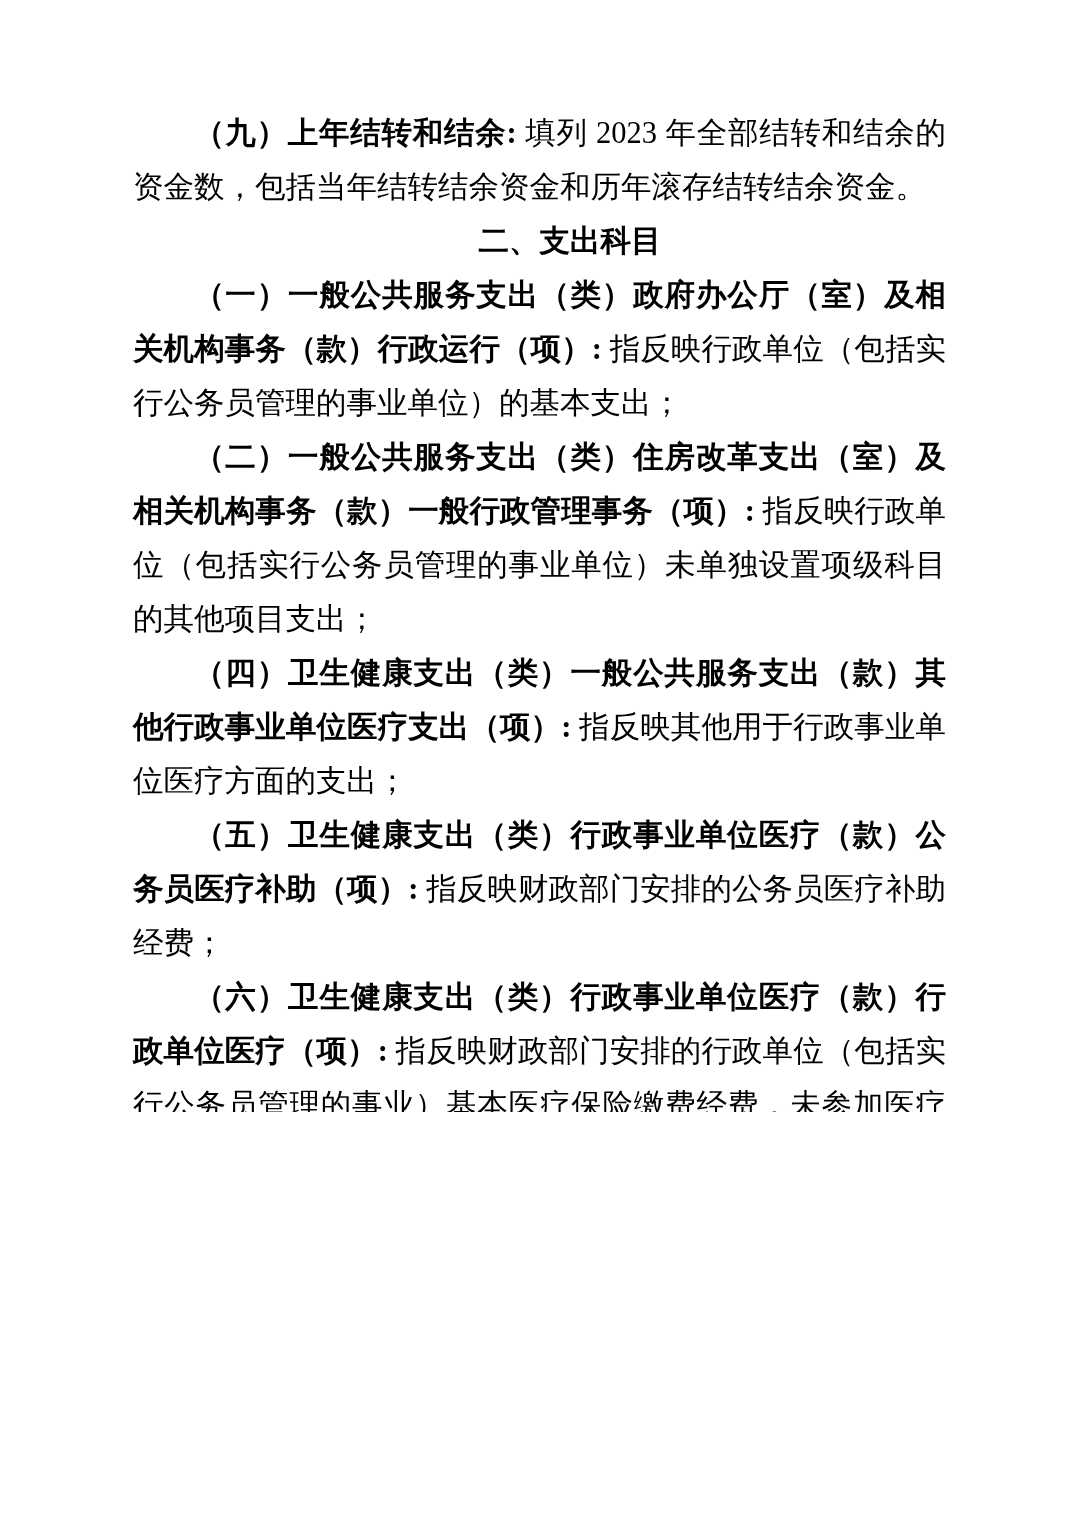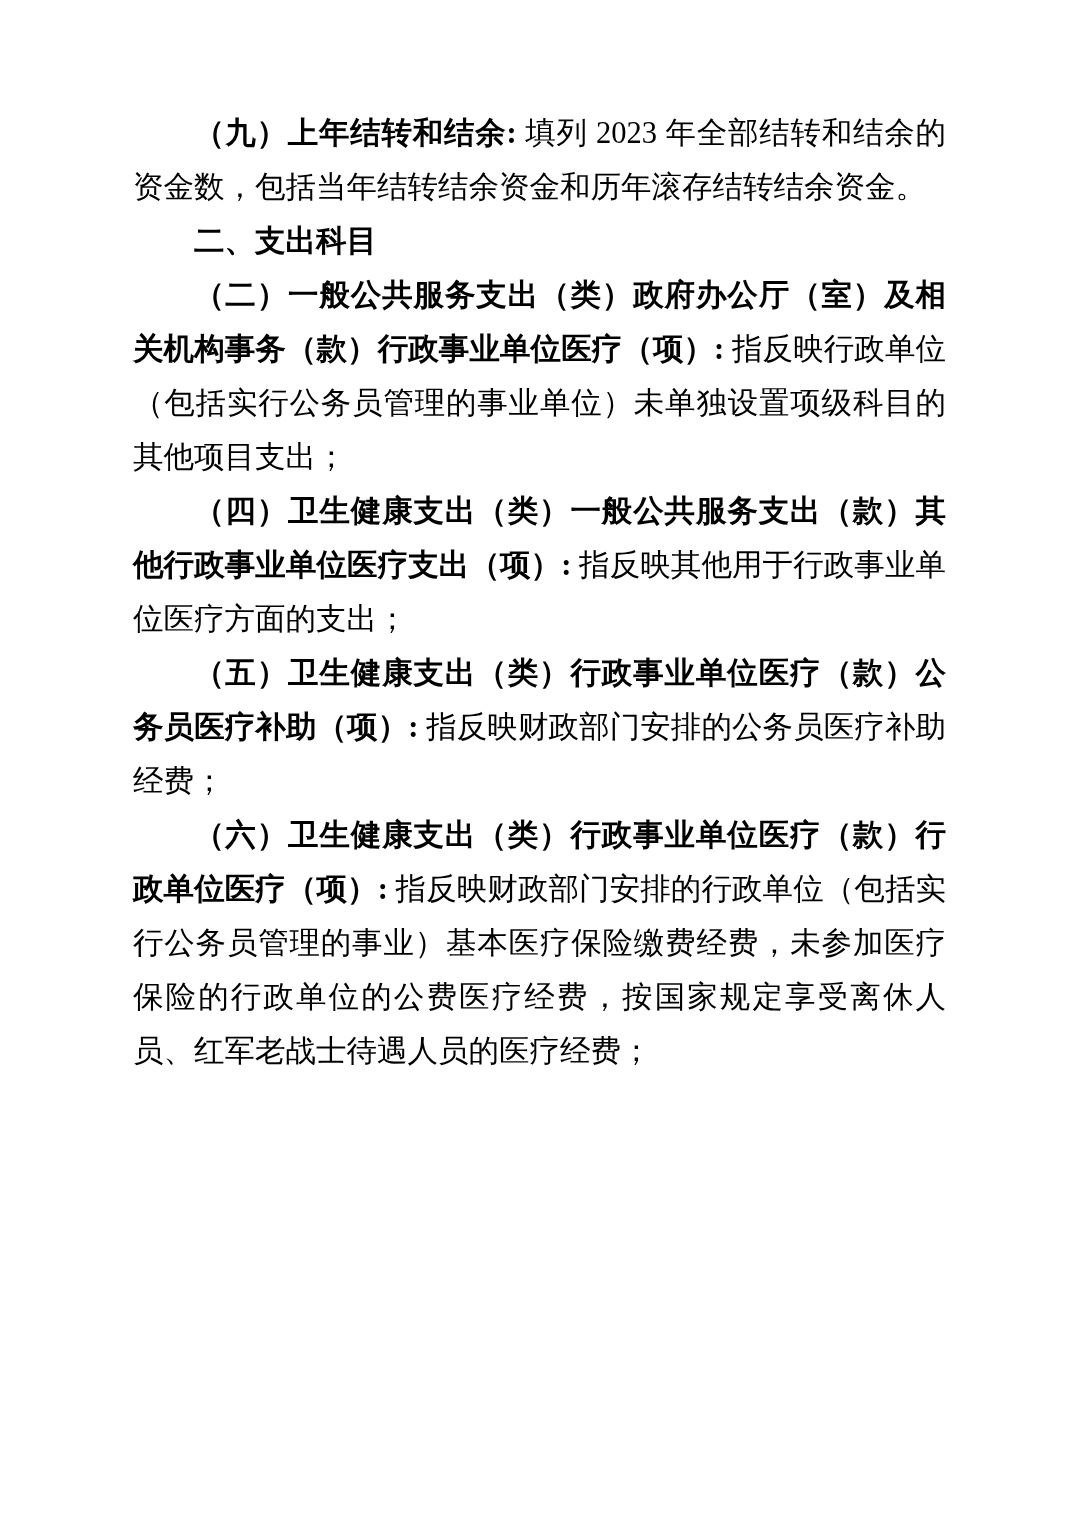--- a/index.html
+++ b/index.html
@@ -34,40 +34,43 @@
     text-justify: inter-ideograph;
     text-indent: 2em;
     color: #000000;
     word-break: break-all;
   }
   .doc-content p .lead {
     font-weight: bold;
   }
   .doc-content p.heading {
     font-weight: bold;
-    text-align: left;
+    text-align: center;
   }
 </style>
 </head>
 <body>
 
 <div class="page">
   <div class="doc-content">
 
     <p>
       <span class="lead">（九）上年结转和结余:</span><span> 填列 2023 年全部结转和结余的资金数，包括当年结转结余资金和历年滚存结转结余资金。</span>
     </p>
 
     <p class="heading">
       <span class="lead">二、支出科目</span>
     </p>
 
+    <p>
+      <span class="lead">（一）一般公共服务支出（类）政府办公厅（室）及相关机构事务（款）行政运行（项）:</span><span> 指反映行政单位（包括实行公务员管理的事业单位）的基本支出；</span>
+    </p>
 
     <p>
-      <span class="lead">（二）一般公共服务支出（类）政府办公厅（室）及相关机构事务（款）行政事业单位医疗（项）:</span><span> 指反映行政单位（包括实行公务员管理的事业单位）未单独设置项级科目的其他项目支出；</span>
+      <span class="lead">（二）一般公共服务支出（类）住房改革支出（室）及相关机构事务（款）一般行政管理事务（项）:</span><span> 指反映行政单位（包括实行公务员管理的事业单位）未单独设置项级科目的其他项目支出；</span>
     </p>
 
 
     <p>
       <span class="lead">（四）卫生健康支出（类）一般公共服务支出（款）其他行政事业单位医疗支出（项）:</span><span> 指反映其他用于行政事业单位医疗方面的支出；</span>
     </p>
 
     <p>
       <span class="lead">（五）卫生健康支出（类）行政事业单位医疗（款）公务员医疗补助（项）:</span><span> 指反映财政部门安排的公务员医疗补助经费；</span>
     </p>

